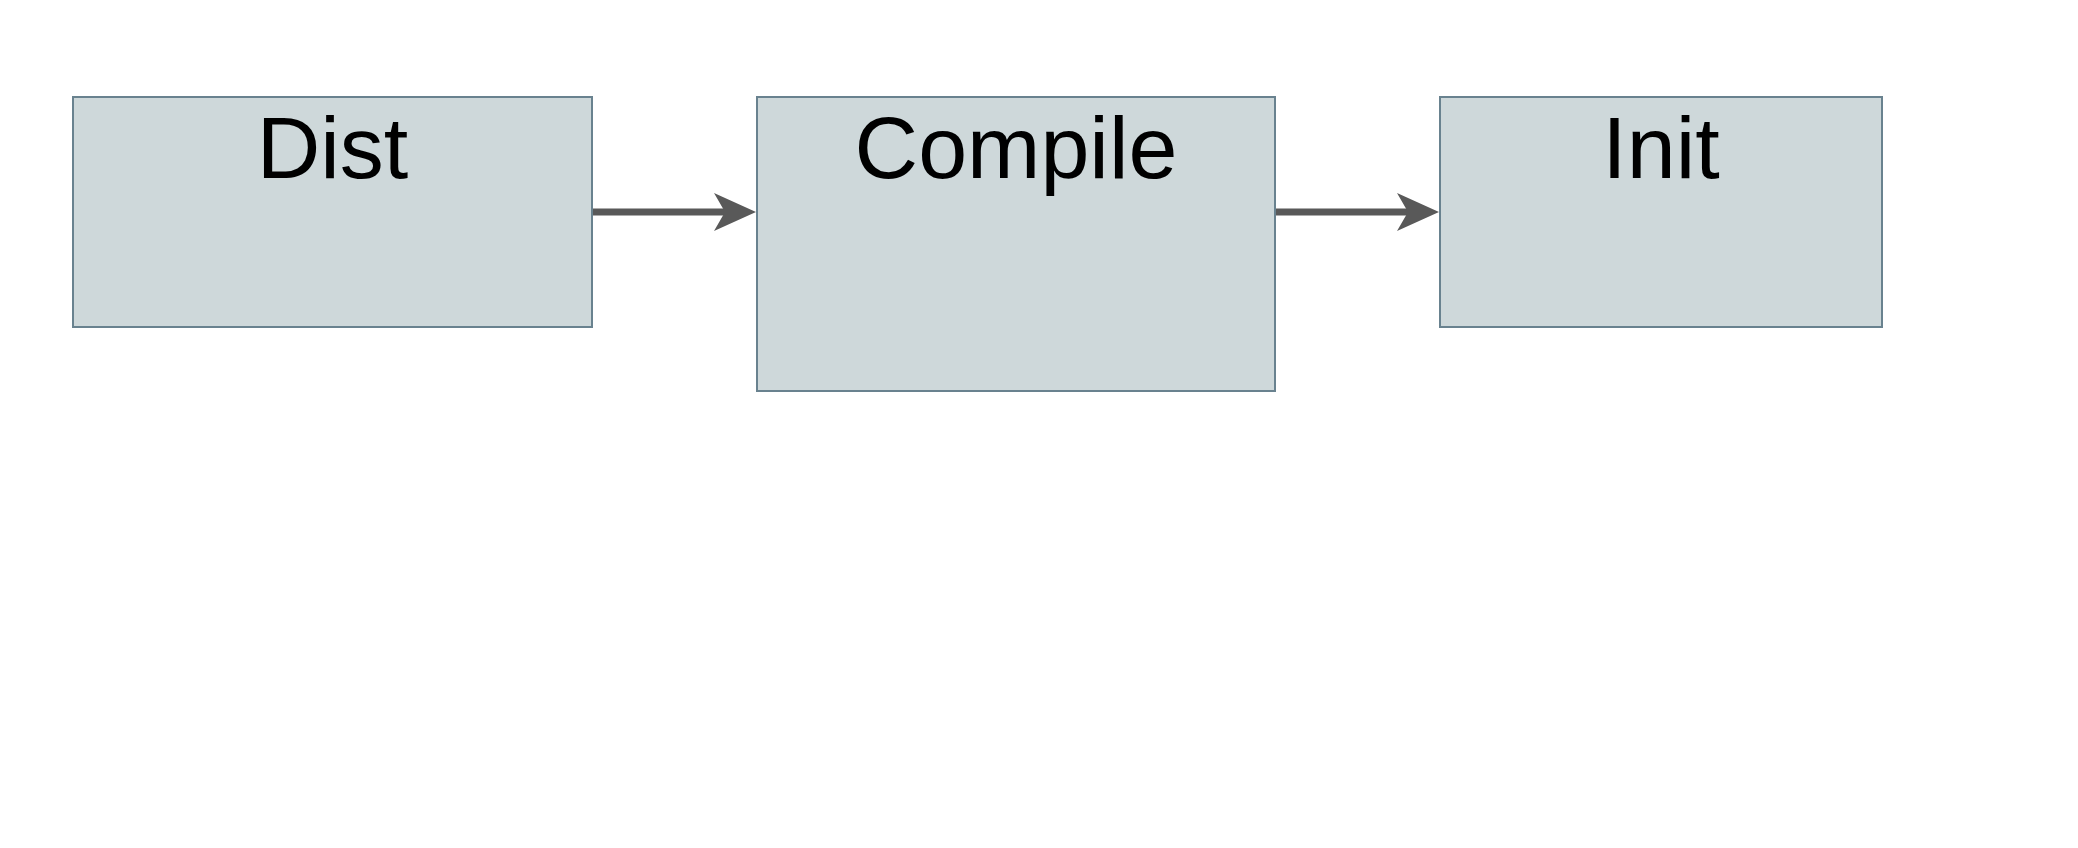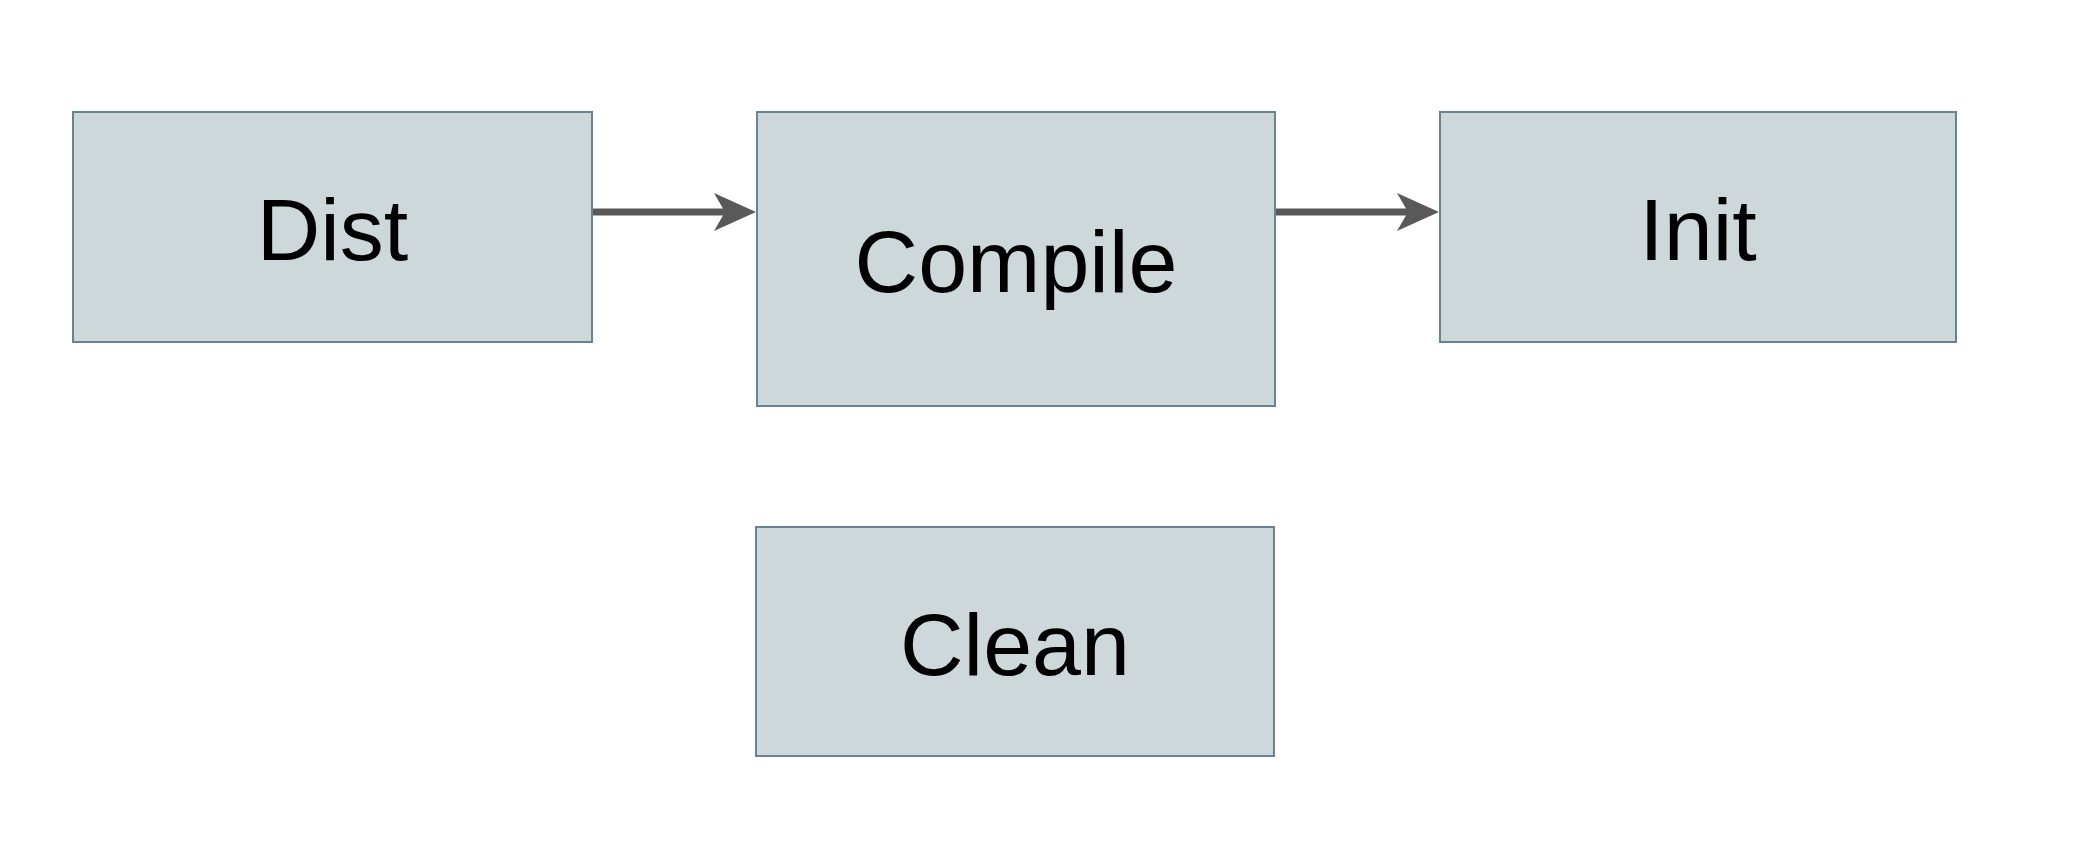--- a/index.html
+++ b/index.html
@@ -17,35 +17,33 @@
     background:var(--bg);
     overflow:hidden;
     font-family:"Liberation Sans", sans-serif;
   }
   .node{
     position:absolute;
     box-sizing:border-box;
     background:var(--node-fill);
     border:2px solid var(--node-border);
     display:flex;
-    align-items:center;
     justify-content:center;
-    margin-top:15px;
   }
   .node-label{
     font-size:88px;
     line-height:1;
     color:var(--text);
     padding-top:6px;           
     letter-spacing:0px;
     white-space:nowrap;
   }
   .node-dist   {left:72px;  top:96px;  width:521px; height:232px;}
   .node-compile{left:756px; top:96px;  width:520px; height:296px;}
-  .node-init   {left:1439px;top:96px;  width:518px; height:232px;}
+  .node-init   {left:1439px;top:96px;  width:444px; height:232px;}
   .node-clean  {left:755px; top:511px; width:520px; height:231px;}
   .edges-overlay{
     position:absolute;
     left:0;top:0;
     width:2078px;height:848px;
     pointer-events:none;
   }
 </style>
 </head>
 <body>
@@ -68,17 +66,14 @@
   </div>
 
   <div class="node node-compile">
     <span class="node-label">Compile</span>
   </div>
 
   <div class="node node-init">
     <span class="node-label">Init</span>
   </div>
 
-  <div class="node node-clean">
-    <span class="node-label">Clean</span>
-  </div>
 
 </div>
 
 </body></html>

